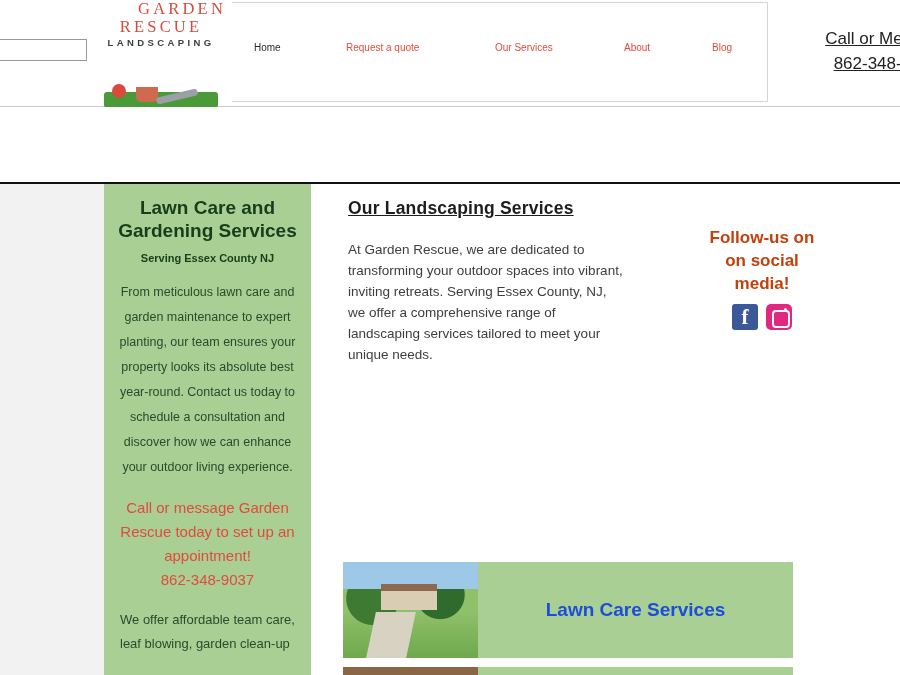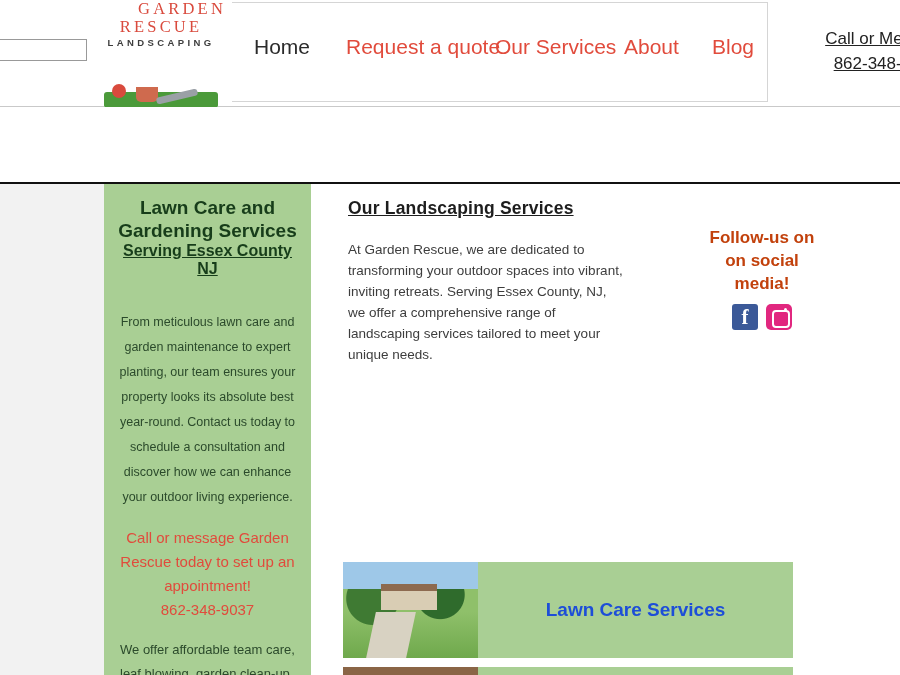--- a/index.html
+++ b/index.html
@@ -125,21 +125,21 @@
   }
   .nav-items {
     position: absolute;
     top: 44px;
     left: 0;
     width: 100%;
     display: flex;
     align-items: center;
   }
   .nav-item {
-    font-size: 21px;
+    font-size: 10px;
     color: #e14b3c;
     white-space: nowrap;
     cursor: pointer;
   }
   .nav-item.active { color: #2b2b2b; }
   .nav-i0 { position: absolute; left: 22px; }
   .nav-i1 { position: absolute; left: 114px; }
   .nav-i2 { position: absolute; left: 263px; }
   .nav-i3 { position: absolute; left: 392px; }
   .nav-i4 { position: absolute; left: 480px; }
@@ -239,28 +239,27 @@
     text-align: center;
   }
   .sb-title {
     font-size: 19px;
     font-weight: 700;
     color: #173d1a;
     line-height: 23px;
     font-family: "Liberation Sans", sans-serif;
   }
   .sb-sub {
-    margin-top: 0;
-    font-size: 16px;
+    margin-top: 10px;
+    font-size: 11px;
     font-weight: 700;
     color: #173d1a;
-    text-decoration: underline;
   }
   .sb-body {
-    margin-top: 32px;
+    margin-top: 16px;
     font-size: 12.5px;
     color: #2b4a2b;
     line-height: 25px;
   }
   .sb-cta {
     margin-top: 16px;
     font-size: 15px;
     color: #e14b3c;
     line-height: 24px;
   }

